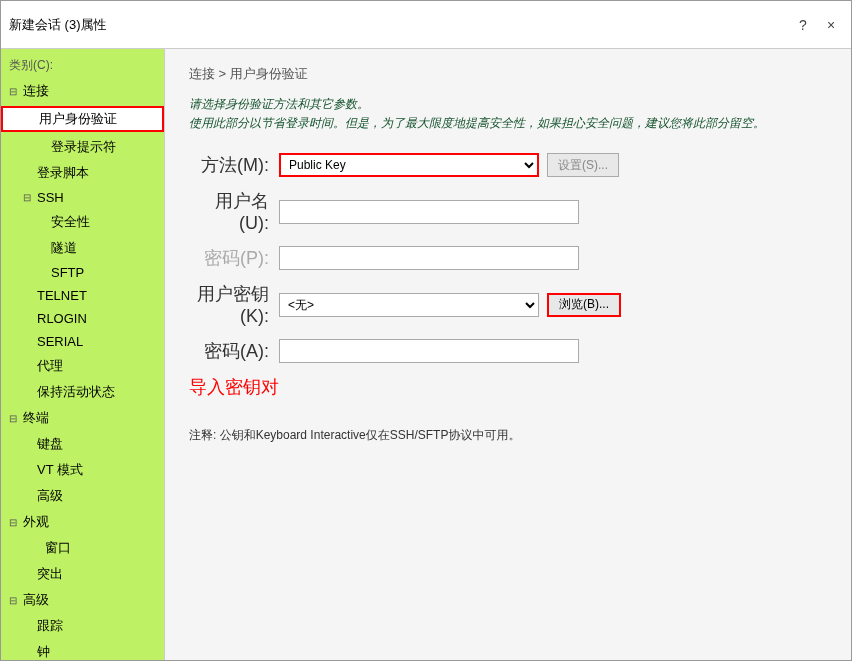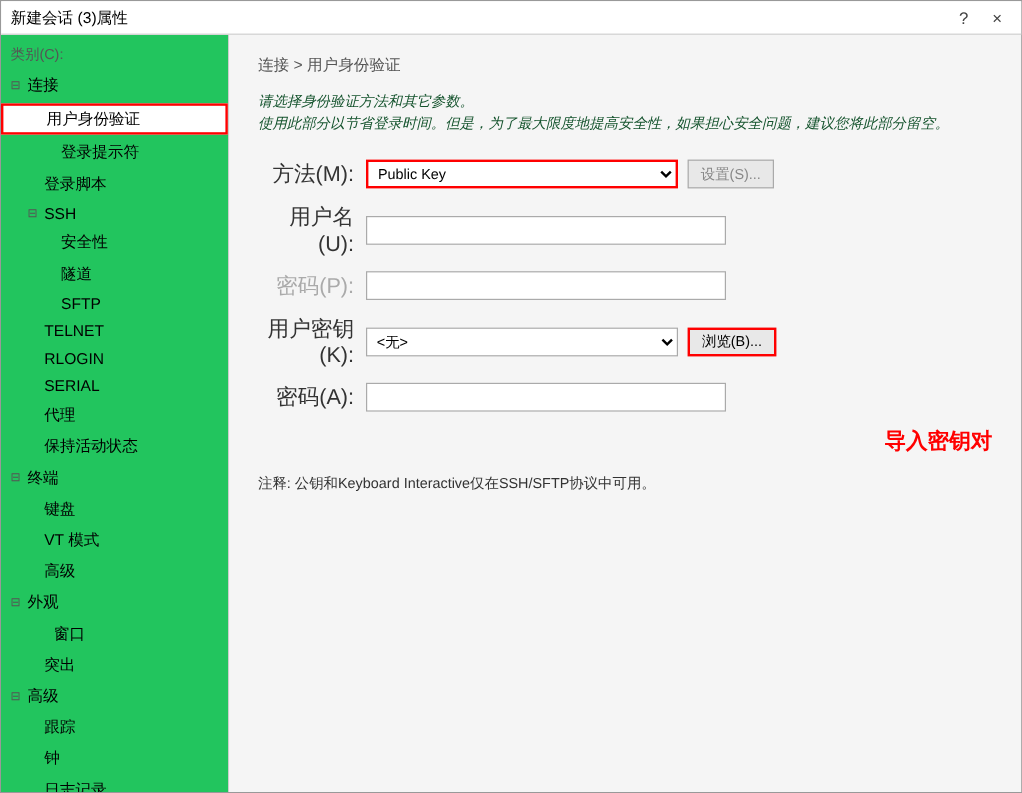--- a/index.html
+++ b/index.html
@@ -16,21 +16,21 @@
       width: 852px;
       height: 661px;
       background: #f0f0f0;
       border: 1px solid #999;
       display: flex;
       flex-direction: column;
     }
 
     .title-bar {
       background: #fff;
-      height: 28px;
+      height: 48px;
       display: flex;
       align-items: center;
       justify-content: space-between;
       padding: 0 8px;
       border-bottom: 1px solid #ccc;
     }
 
     .title-bar-title {
       font-size: 13px;
       color: #000;
@@ -56,22 +56,22 @@
     }
 
     .content-area {
       display: flex;
       flex: 1;
       overflow: hidden;
     }
 
     
     .sidebar {
-      width: 190px;
-      background: #22c55e;
+      width: 164px;
+      background: #bef264;
       border-right: 1px solid #ccc;
       padding: 4px 0;
       overflow-y: auto;
       flex-shrink: 0;
     }
 
     .category-label {
       padding: 4px 8px;
       font-size: 12px;
       color: #555;
@@ -196,23 +196,23 @@
       background: #e8e8e8;
     }
 
     .btn-settings {
       color: #888;
     }
 
     .highlight-text {
       color: red;
       font-size: 18px;
-      font-weight: bold;
-      text-align: right;
-      margin: 10px 0 16px 0;
+      font-weight: normal;
+      text-align: left;
+      margin: 10px 0 28px 0;
     }
 
     .note-text {
       font-size: 12px;
       color: #333;
       margin-top: 8px;
     }
 
     .disabled-label {
       color: #aaa;

